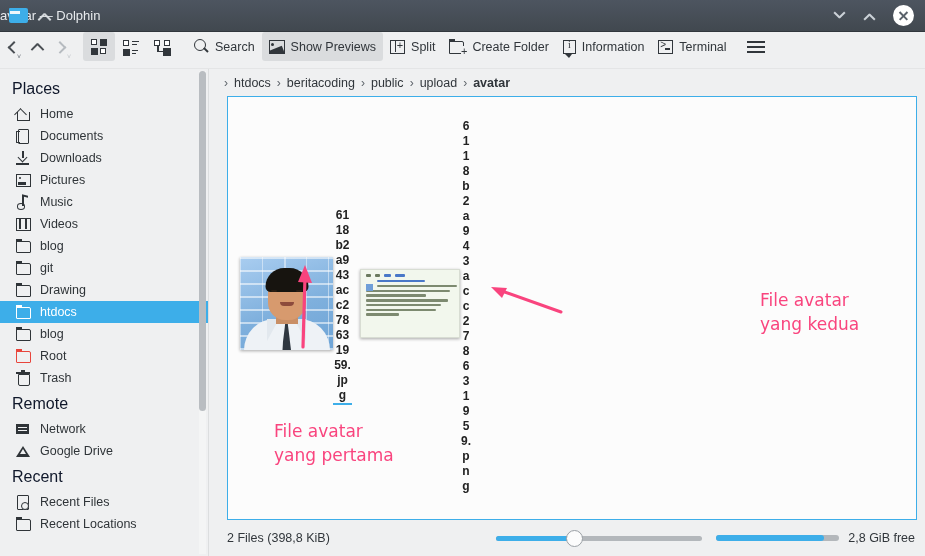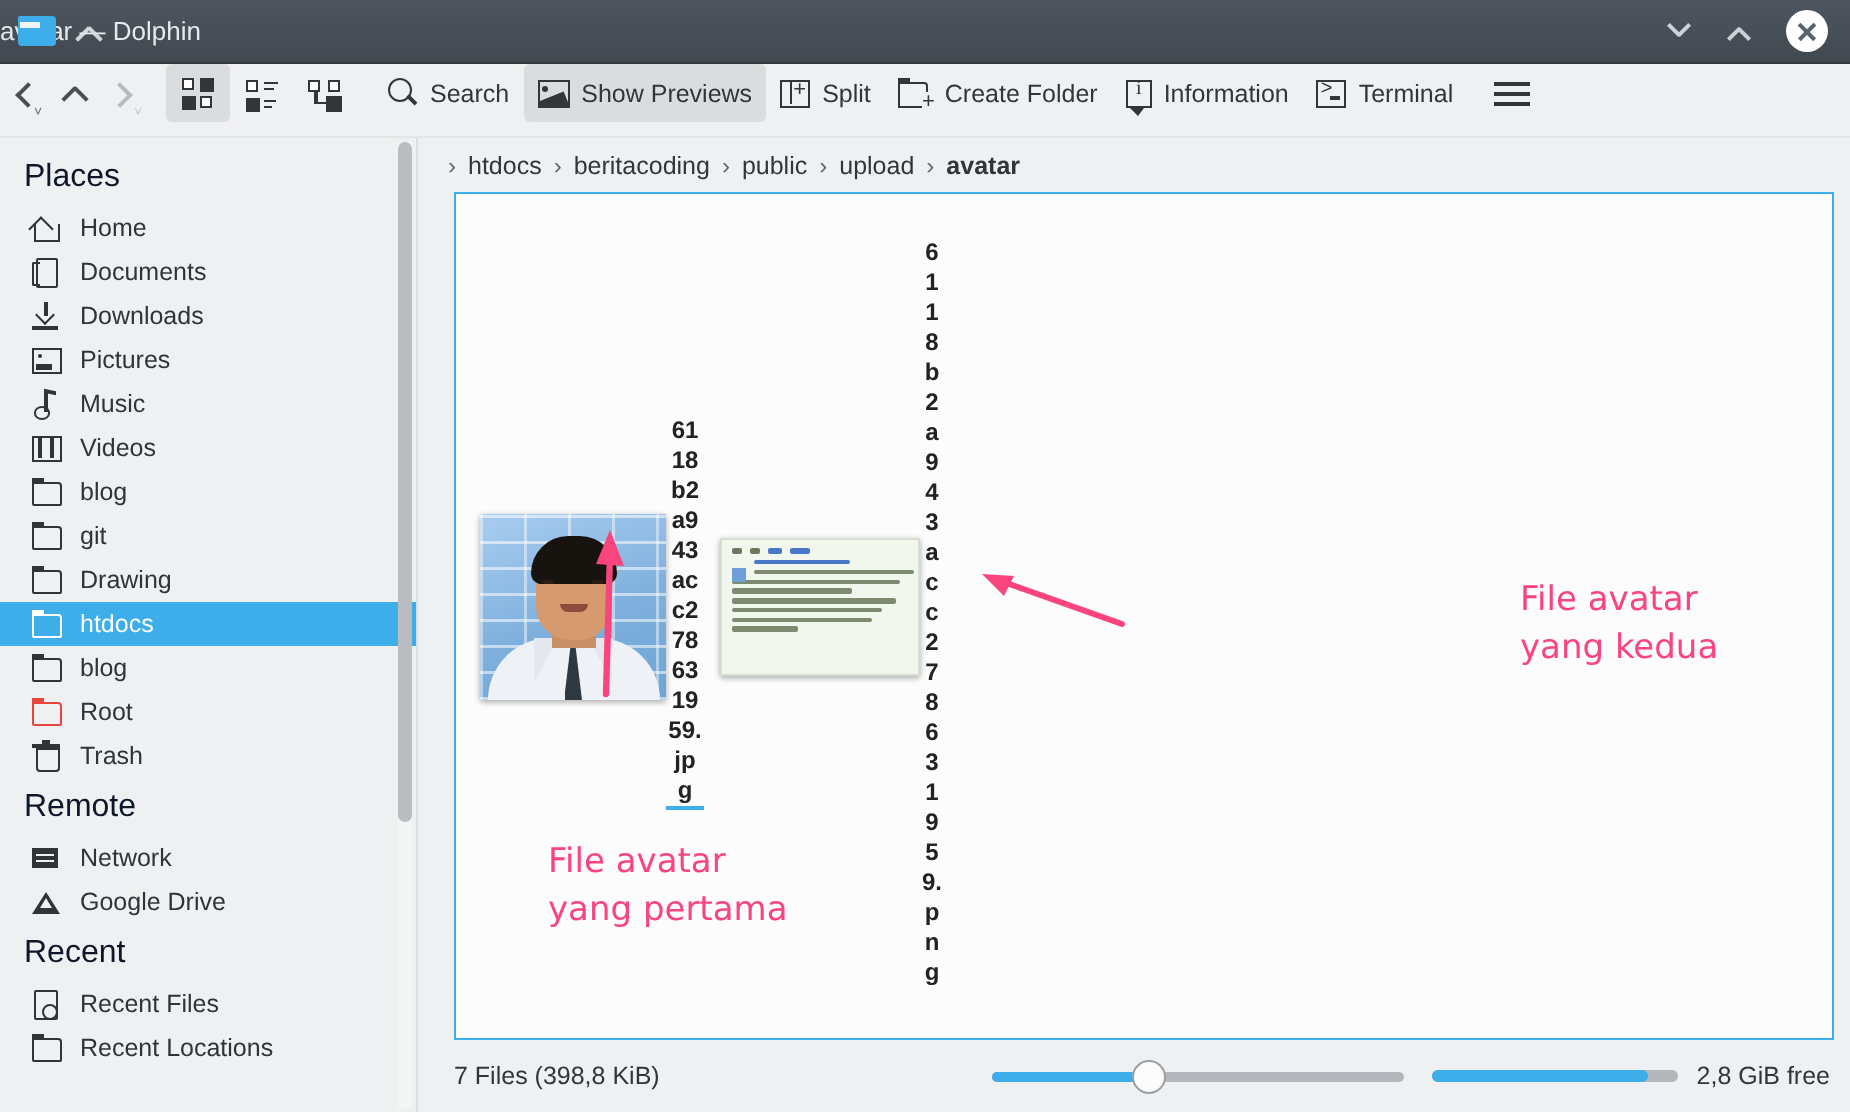--- a/index.html
+++ b/index.html
@@ -714,21 +714,21 @@
         <path d="M13,88 L15,18" stroke="#f9447e" stroke-width="3.2" fill="none" stroke-linecap="round"></path>
         <path d="M15,6 L22,24 L8,23 Z" fill="#f9447e"></path>
       </svg>
       <div class="anno anno1-pos"><span>File avatar</span>
 <span>yang pertama</span></div>
     </div>
 
     <div class="sb-topline"></div>
 
     <div class="statusbar">
-      <span>7 Files (398,8 KiB)</span>
+      <span>2 Files (398,8 KiB)</span>
       <div class="zoom-slider">
         <div class="zs-track"></div>
         <div class="zs-fill"></div>
         <div class="zs-handle"></div>
       </div>
       <div class="cap-bar">
         <div class="cap-fill"></div>
       </div>
       <span class="free-text">2,8 GiB free</span>
     </div>

